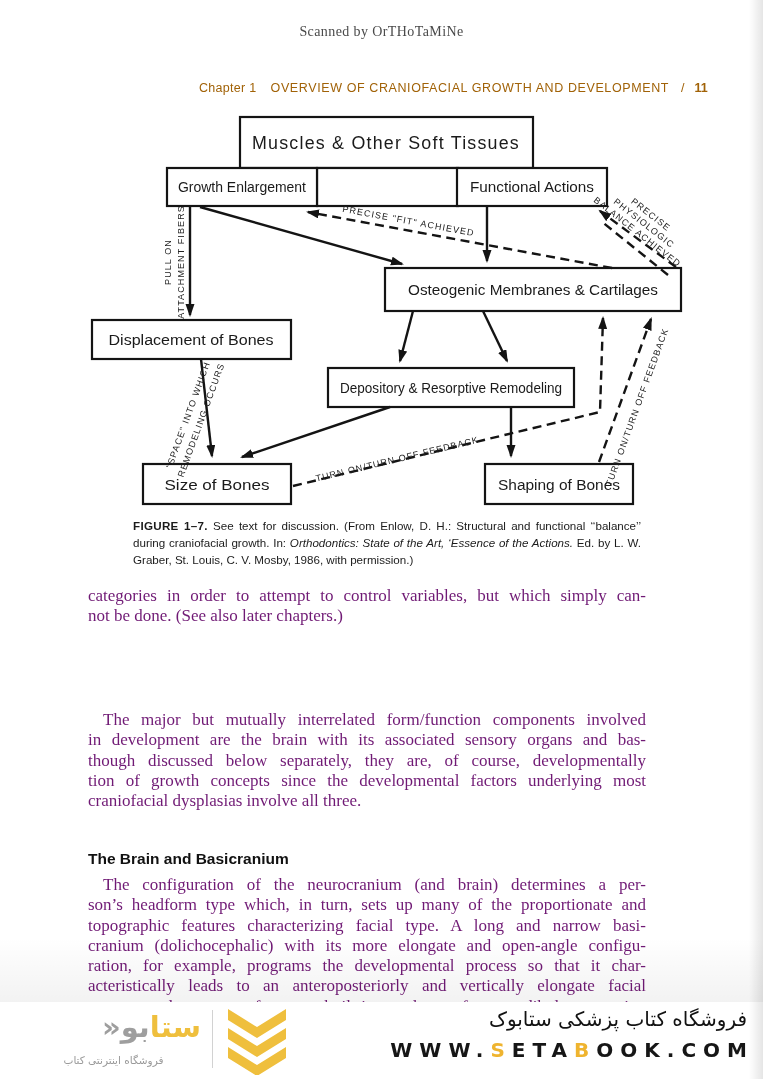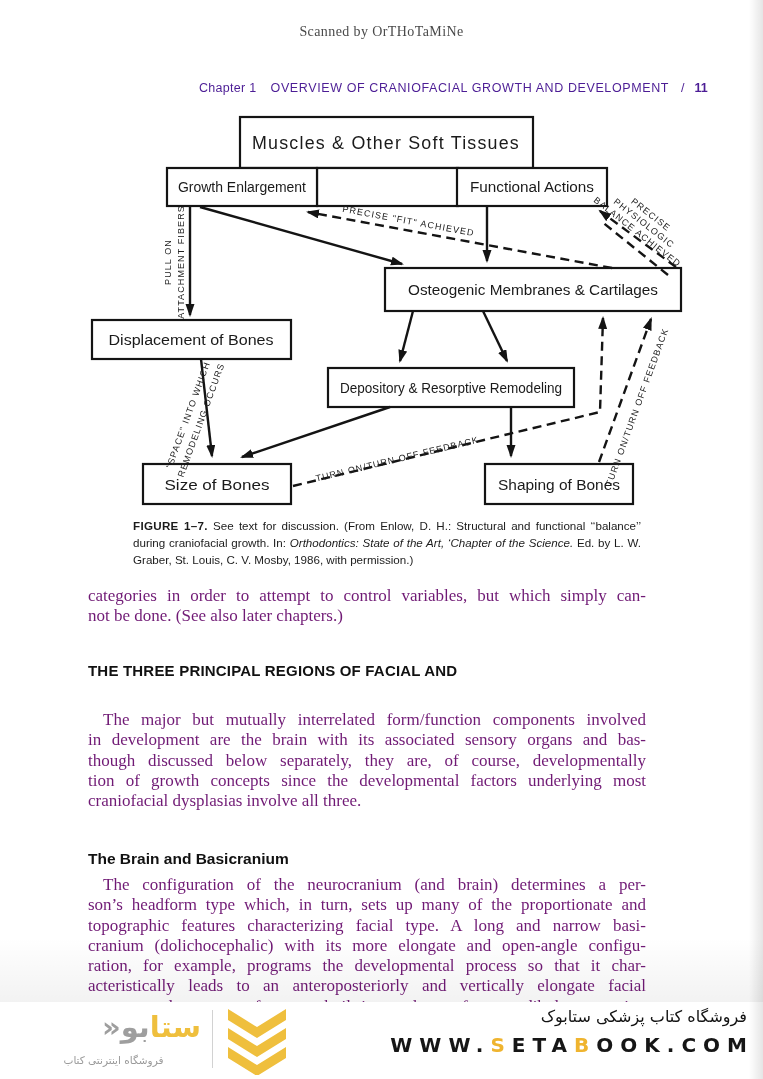--- a/index.html
+++ b/index.html
@@ -1,21 +1,21 @@
 <!DOCTYPE html>
 <html><head>
 <meta charset="utf-8">
 <style>
   html,body{margin:0;padding:0;background:#e9e9e9;}
   .page{position:relative;width:763px;height:1079px;background:#ffffff;overflow:hidden;
         font-family:"Liberation Serif",serif;color:#1d1d1d;}
   .scan-credit{position:absolute;top:24px;left:0;right:0;text-align:center;
         font:14px "Liberation Serif",serif;color:#4a4a4a;letter-spacing:.4px;}
   .chapter-header{position:absolute;top:81px;left:199px;white-space:nowrap;
-        font-family:"Liberation Sans",sans-serif;font-size:12.5px;color:#4c1d95;}
+        font-family:"Liberation Sans",sans-serif;font-size:12.5px;color:#a16207;}
   .ch-chapter{margin-right:14px;letter-spacing:.3px;}
   .ch-title{letter-spacing:.6px;}
   .ch-slash{margin:0 10px 0 12px;}
   .ch-page{font-weight:bold;}
 
   .diagram{position:absolute;left:0;top:110px;}
   .dbox{fill:#ffffff;stroke:#141414;stroke-width:2.2px;}
   .dtext{font-family:"Liberation Sans",sans-serif;fill:#1a1a1a;text-anchor:middle;}
   .dlabel{font-family:"Liberation Sans",sans-serif;fill:#222;text-anchor:middle;
         font-size:9px;letter-spacing:1.1px;}
@@ -46,21 +46,21 @@
   .footer{position:absolute;left:0;top:1002px;width:763px;height:77px;background:#ffffff;}
   .logo-text{position:absolute;left:26px;top:8px;width:175px;text-align:right;direction:rtl;
         font-family:"DejaVu Sans",sans-serif;font-weight:bold;font-size:29px;line-height:34px;}
   .logo-yellow{color:#EFBF3D;}
   .logo-gray{color:#9E9E9E;}
   .logo-subtitle{position:absolute;left:26px;top:52px;width:175px;text-align:center;
         font-family:"DejaVu Sans",sans-serif;font-size:10.5px;color:#9a9a9a;direction:rtl;}
   .logo-divider{position:absolute;left:212px;top:8px;width:1px;height:58px;background:#d2d2d2;}
   .emblem{position:absolute;left:226px;top:5px;}
   .footer-right{position:absolute;right:16px;top:5px;text-align:right;}
-  .title-fa{font-family:"DejaVu Sans",sans-serif;font-size:16px;color:#121212;direction:rtl;}
+  .title-fa{font-family:"DejaVu Sans",sans-serif;font-size:20px;color:#121212;direction:rtl;}
   .url{margin-top:7px;font-family:"DejaVu Sans",sans-serif;font-weight:bold;font-size:20px;
         letter-spacing:7px;color:#161616;margin-right:-7px;}
   .url .hl{color:#EFB42F;}
 </style>
 </head>
 <body>
 
 <div class="page">
 
   <div class="scan-credit">Scanned by OrTHoTaMiNe</div>
@@ -119,31 +119,30 @@
       <text class="dlabel" x="0" y="0">PRECISE</text>
       <text class="dlabel" x="0" y="11">PHYSIOLOGIC</text>
       <text class="dlabel" x="0" y="22">BALANCE ACHIEVED</text>
     </g>
     <text class="dlabel" transform="translate(398 462) rotate(-13.5)" font-size="9.5">TURN ON/TURN OFF FEEDBACK</text>
     <text class="dlabel" transform="translate(640 408) rotate(-70)" font-size="9.5">TURN ON/TURN OFF FEEDBACK</text>
   </svg>
 
   <div class="caption">
     <div class="jline"><span class="cap-bold">FIGURE 1–7.</span> <span>See text for discussion. (From Enlow, D. H.: Structural and functional ‘‘balance’’</span></div>
-    <div class="jline"><span>during craniofacial growth. In: </span><span class="cap-italic">Orthodontics: State of the Art, ‘Chapter of the Science.</span> <span>Ed. by L. W.</span></div>
+    <div class="jline"><span>during craniofacial growth. In: </span><span class="cap-italic">Orthodontics: State of the Art, ‘Essence of the Actions.</span> <span>Ed. by L. W.</span></div>
     <div class="jlast"><span>Graber, St. Louis, C. V. Mosby, 1986, with permission.)</span></div>
   </div>
 
   <div class="bodyblock p1">
     <div class="jline">categories in order to attempt to control variables, but which simply can-</div>
     <div class="jlast">not be done. (See also later chapters.)</div>
   </div>
 
   <div class="sect-heading">
-    <div>THE THREE PRINCIPAL REGIONS OF FACIAL AND</div>
   </div>
 
   <div class="bodyblock p2">
     <div class="jline indent">The major but mutually interrelated form/function components involved</div>
     <div class="jline">in development are the brain with its associated sensory organs and bas-</div>
     <div class="jline">though discussed below separately, they are, of course, developmentally</div>
     <div class="jline">tion of growth concepts since the developmental factors underlying most</div>
     <div class="jlast">craniofacial dysplasias involve all three.</div>
   </div>
 

